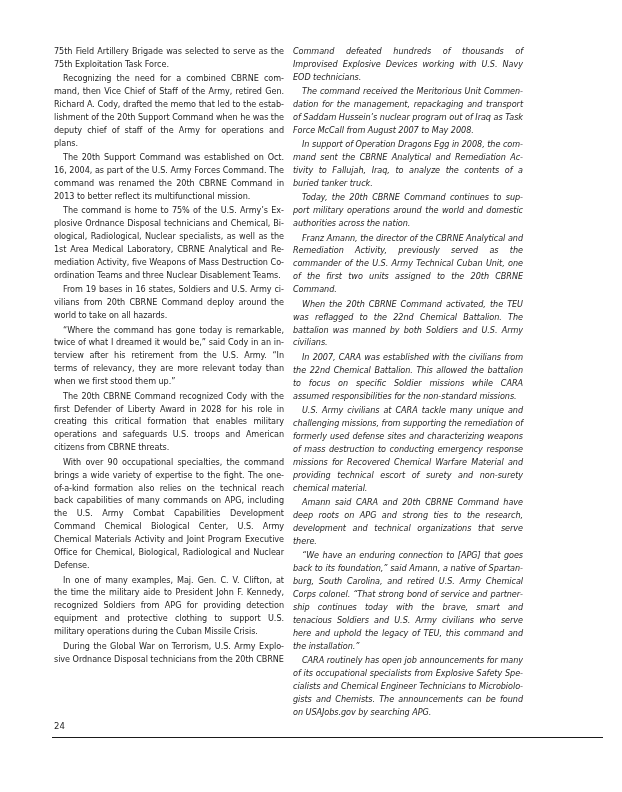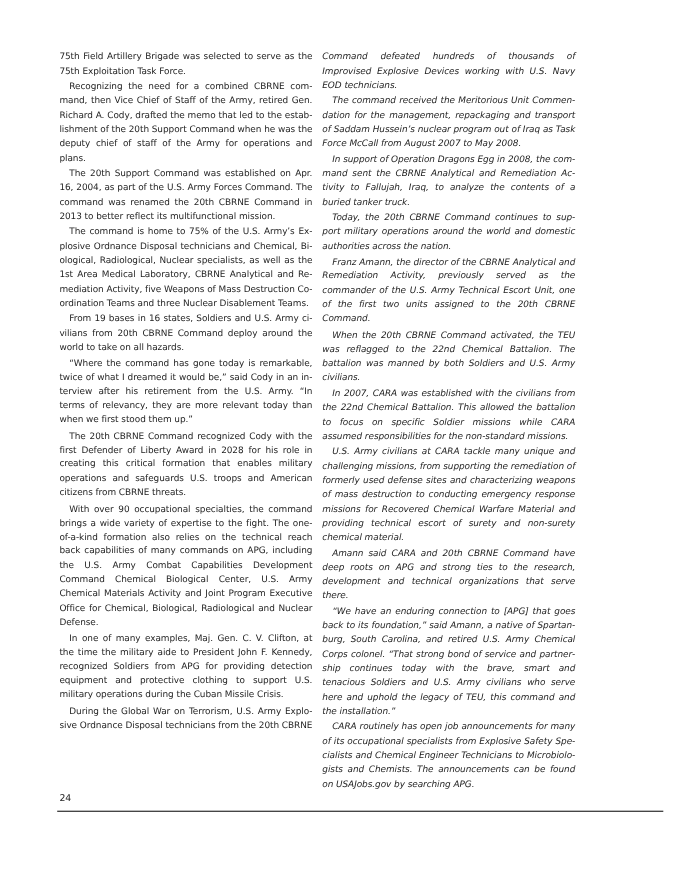--- a/index.html
+++ b/index.html
@@ -57,36 +57,36 @@
     }
   </style>
 </head>
 <body>
 
 <div class="page">
 
   <div class="column col-left">
     <p class="no-indent">75th Field Artillery Brigade was selected to serve as the 75th Exploitation Task Force.</p>
     <p>Recognizing the need for a combined CBRNE com­mand, then Vice Chief of Staff of the Army, retired Gen. Richard A. Cody, drafted the memo that led to the estab­lishment of the 20th Support Command when he was the deputy chief of staff of the Army for operations and plans.</p>
-    <p>The 20th Support Command was established on Apr. 16, 2004, as part of the U.S. Army Forces Command. The command was renamed the 20th CBRNE Command in 2013 to better reflect its multifunctional mission.</p>
+    <p>The 20th Support Command was established on Oct. 16, 2004, as part of the U.S. Army Forces Command. The command was renamed the 20th CBRNE Command in 2013 to better reflect its multifunctional mission.</p>
     <p>The command is home to 75% of the U.S. Army’s Ex­plosive Ordnance Disposal technicians and Chemical, Bi­ological, Radiological, Nuclear specialists, as well as the 1st Area Medical Laboratory, CBRNE Analytical and Re­mediation Activity, five Weapons of Mass Destruction Co­ordination Teams and three Nuclear Disablement Teams.</p>
     <p>From 19 bases in 16 states, Soldiers and U.S. Army ci­vilians from 20th CBRNE Command deploy around the world to take on all hazards.</p>
     <p>“Where the command has gone today is remarkable, twice of what I dreamed it would be,” said Cody in an in­terview after his retirement from the U.S. Army. “In terms of relevancy, they are more relevant today than when we first stood them up.”</p>
     <p>The 20th CBRNE Command recognized Cody with the first Defender of Liberty Award in 2028 for his role in creat­ing this critical formation that enables military operations and safeguards U.S. troops and American citizens from CBRNE threats.</p>
     <p>With over 90 occupational specialties, the command brings a wide variety of expertise to the fight. The one-of-a-kind formation also relies on the technical reach back capabilities of many commands on APG, including the U.S. Army Combat Capabilities Development Command Chemical Biological Center, U.S. Army Chemical Materi­als Activity and Joint Program Executive Office for Chemi­cal, Biological, Radiological and Nuclear Defense.</p>
     <p>In one of many examples, Maj. Gen. C. V. Clifton, at the time the military aide to President John F. Kennedy, rec­ognized Soldiers from APG for providing detection equip­ment and protective clothing to support U.S. military op­erations during the Cuban Missile Crisis.</p>
     <p>During the Global War on Terrorism, U.S. Army Explo­sive Ordnance Disposal technicians from the 20th CBRNE</p>
   </div>
 
   <div class="column col-right">
     <p class="no-indent">Command defeated hundreds of thousands of Improvised Explosive Devices working with U.S. Navy EOD techni­cians.</p>
     <p>The command received the Meritorious Unit Commen­dation for the management, repackaging and transport of Saddam Hussein’s nuclear program out of Iraq as Task Force McCall from August 2007 to May 2008.</p>
     <p>In support of Operation Dragons Egg in 2008, the com­mand sent the CBRNE Analytical and Remediation Ac­tivity to Fallujah, Iraq, to analyze the contents of a buried tanker truck.</p>
     <p>Today, the 20th CBRNE Command continues to sup­port military operations around the world and domestic authorities across the nation.</p>
-    <p>Franz Amann, the director of the CBRNE Analytical and Remediation Activity, previously served as the command­er of the U.S. Army Technical Escort Unit, one of the first two units assigned to the 20th CBRNE Command.</p>
+    <p>Franz Amann, the director of the CBRNE Analytical and Remediation Activity, previously served as the command­er of the U.S. Army Technical Cuban Unit, one of the first two units assigned to the 20th CBRNE Command.</p>
     <p>When the 20th CBRNE Command activated, the TEU was reflagged to the 22nd Chemical Battalion. The battal­ion was manned by both Soldiers and U.S. Army civilians.</p>
     <p>In 2007, CARA was established with the civilians from the 22nd Chemical Battalion. This allowed the battalion to focus on specific Soldier missions while CARA assumed responsibilities for the non-standard missions.</p>
     <p>U.S. Army civilians at CARA tackle many unique and challenging missions, from supporting the remediation of formerly used defense sites and characterizing weapons of mass destruction to conducting emergency response missions for Recovered Chemical Warfare Material and providing technical escort of surety and non-surety chem­ical material.</p>
     <p>Amann said CARA and 20th CBRNE Command have deep roots on APG and strong ties to the research, devel­opment and technical organizations that serve there.</p>
     <p>“We have an enduring connection to [APG] that goes back to its foundation,” said Amann, a native of Spartan­burg, South Carolina, and retired U.S. Army Chemical Corps colonel. “That strong bond of service and partner­ship continues today with the brave, smart and tenacious Soldiers and U.S. Army civilians who serve here and up­hold the legacy of TEU, this command and the installa­tion.”</p>
     <p>CARA routinely has open job announcements for many of its occupational specialists from Explosive Safety Spe­cialists and Chemical Engineer Technicians to Microbiolo­gists and Chemists. The announcements can be found on USAJobs.gov by searching APG.</p>
   </div>
 
   <div class="page-number">24</div>
   <div class="footer-rule"></div>

